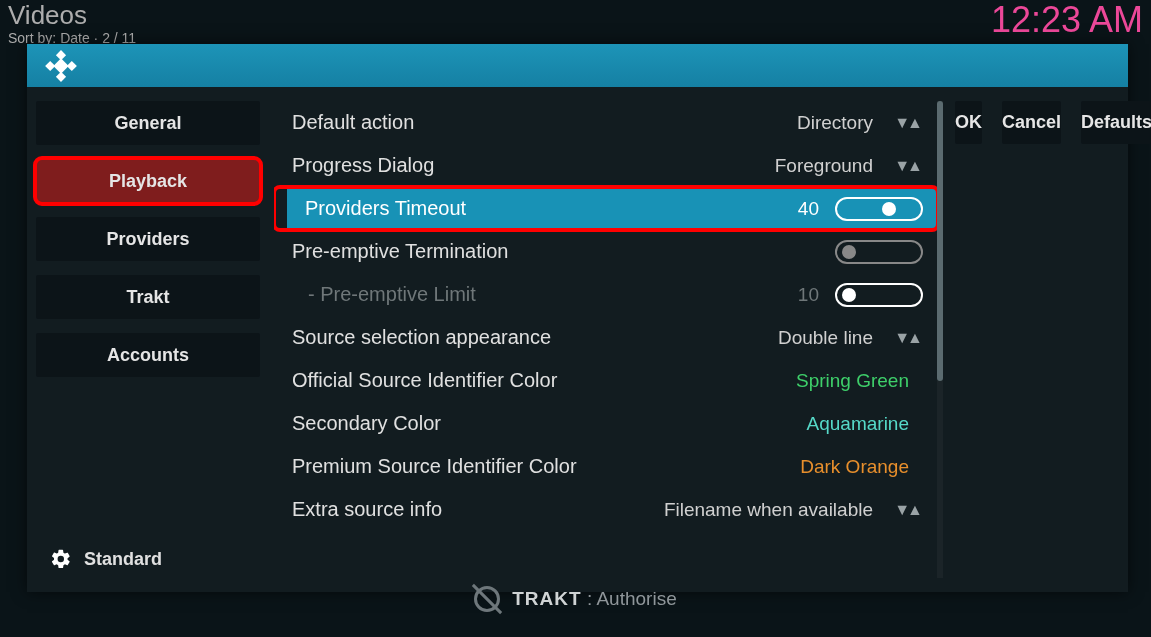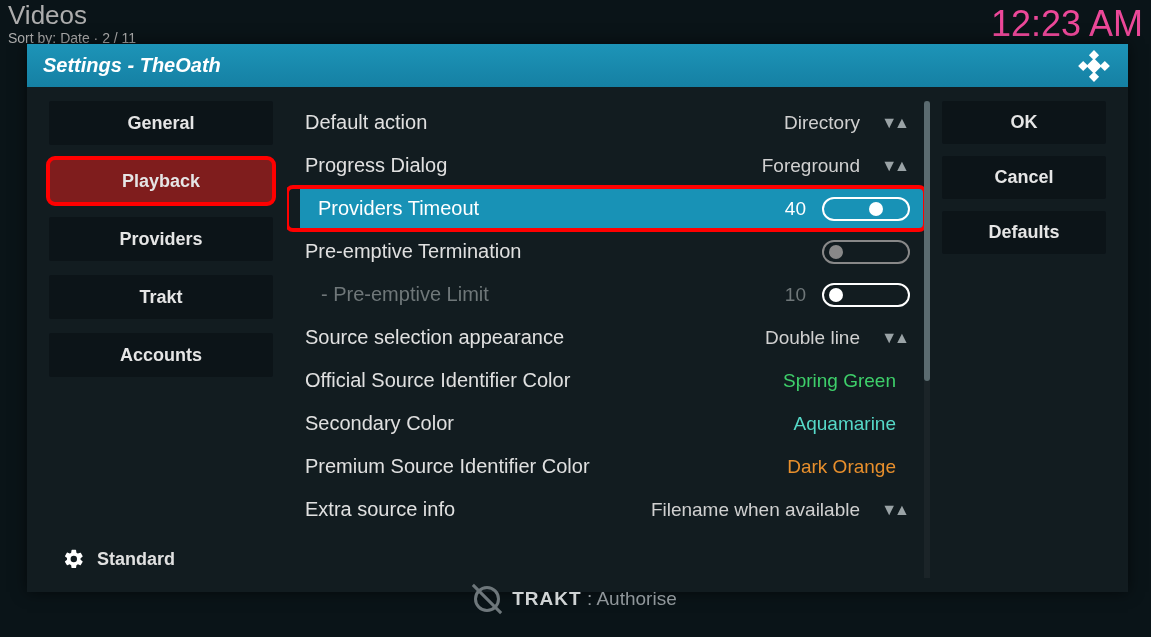--- a/index.html
+++ b/index.html
@@ -12,21 +12,21 @@
     overflow: hidden;
     position: relative;
   }
   .top-bar {
     position: absolute;
     top: 2px;
     left: 8px;
     right: 8px;
     display: flex;
     justify-content: space-between;
-    align-items: center;
+    align-items: flex-start;
   }
   .top-left {
     display: flex;
     flex-direction: column;
   }
   .top-title {
     font-size: 26px;
     color: #adadad;
     line-height: 1;
   }
@@ -64,21 +64,21 @@
     font-style: italic;
   }
   .logo {
     position: relative;
     width: 36px;
     height: 36px;
   }
   .logo svg { display:block; }
   .dialog-body {
     display: flex;
-    padding: 14px 22px;
+    padding: 14px 9px;
     height: calc(100% - 43px);
     justify-content: center;
   }
   .sidebar {
     width: 224px;
     display: flex;
     flex-direction: column;
     gap: 14px;
   }
   .sidebar-item {
@@ -190,22 +190,22 @@
     position:absolute;
     width:100%;
     background:#5b6b70;
     top:0;
     height:280px;
     border-radius:3px;
   }
   .right-col {
     width: 164px;
     display: flex;
-    flex-direction: column;
-    gap: 12px;
+    flex-direction: row;
+    gap: 20px;
     margin-left: 4px;
   }
   .right-btn {
     height: 43px;
     background: #0c1418;
     display: flex;
     align-items: center;
     justify-content: center;
     font-size: 18px;
     font-weight: bold;
@@ -258,21 +258,20 @@
 <div class="top-bar">
   <div class="top-left">
     <div class="top-title">Videos</div>
     <div class="top-sub">Sort by: Date  ·  2 / 11</div>
   </div>
   <div class="top-time">12:23 AM</div>
 </div>
 
 <div class="dialog">
   <div class="dialog-header">
-    <div class="dialog-title">Settings - TheOath</div>
     <div class="logo">
       <svg viewBox="0 0 40 40" width="36" height="36">
         <g fill="#ffffff">
           <rect x="14" y="14" width="12" height="12" transform="rotate(45 20 20)"></rect>
           <rect x="4" y="16" width="8" height="8" transform="rotate(45 8 20)"></rect>
           <rect x="28" y="16" width="8" height="8" transform="rotate(45 32 20)"></rect>
           <rect x="16" y="4" width="8" height="8" transform="rotate(45 20 8)"></rect>
           <rect x="16" y="28" width="8" height="8" transform="rotate(45 20 32)"></rect>
         </g>
       </svg>

